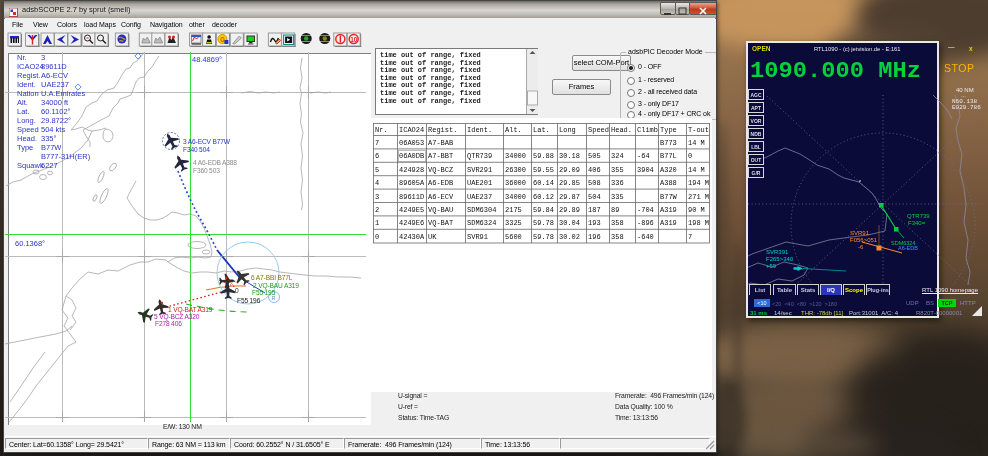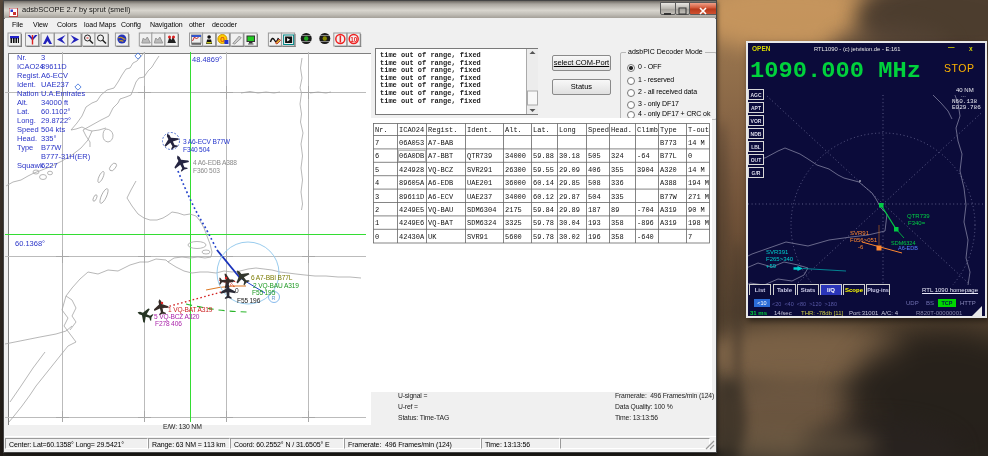--- a/index.html
+++ b/index.html
@@ -17,21 +17,21 @@
 #lbox{position:absolute;left:371px;top:47px;width:163px;height:67px;background:#fff;border:1px solid #7a7a7a;font-family:"Liberation Mono",monospace;font-size:7px;font-weight:bold;color:#222;line-height:7.6px;padding:3px 0 0 4px;box-sizing:border-box;white-space:pre;overflow:hidden;}
 #lbscr{position:absolute;left:522px;top:48px;width:11px;height:65px;background:#ececec;border-left:1px solid #aaa;}
 .pbtn{position:absolute;width:57px;height:14px;background:linear-gradient(180deg,#f8f8f8,#e0e0e0);border:1px solid #8a8a8a;border-radius:2px;font-size:7.5px;color:#000;text-align:center;line-height:13px;}
 #grp{position:absolute;left:616px;top:51px;width:95px;height:66px;border:1px solid #b8b8b8;border-radius:2px;}
 #grp .gt{position:absolute;left:5px;top:-5px;background:#f0f0f0;font-size:7px;padding:0 2px;color:#000;white-space:pre;}
 .radio{position:absolute;left:6px;width:6px;height:6px;border-radius:50%;border:1px solid #777;background:#fff;}
 .rlab{position:absolute;left:17px;font-size:7px;letter-spacing:-0.1px;color:#000;white-space:pre;}
 .binfo{position:absolute;font-size:6.8px;letter-spacing:-0.15px;color:#222;white-space:pre;}
 #sbar{position:absolute;left:1px;top:435px;width:711px;height:14px;background:#f0f0f0;border-top:1px solid #fff;}
 .sseg{position:absolute;top:1px;height:11px;border:1px solid;border-color:#9a9a9a #fff #fff #9a9a9a;font-size:7px;letter-spacing:-0.1px;color:#000;padding-left:3px;line-height:11px;white-space:pre;box-sizing:border-box;}
-#win2{position:absolute;left:746px;top:41px;width:241px;height:277px;background:#0b0b3a;border:2px solid #e8e8e8;box-sizing:border-box;box-shadow:2px 3px 6px rgba(0,0,0,.5);padding-left:16px;}
+#win2{position:absolute;left:746px;top:41px;width:193px;height:277px;background:#0b0b3a;border:2px solid #e8e8e8;box-sizing:border-box;box-shadow:2px 3px 6px rgba(0,0,0,.5);padding-left:16px;}
 .rbtn{position:absolute;left:0px;width:16px;height:11px;background:#0b0b3a;border:1px solid #d8d8d8;color:#dcdcea;font-size:5px;font-weight:bold;text-align:center;line-height:10px;box-sizing:border-box;}
 .rtab{position:absolute;top:241px;height:11px;background:#0b0b3a;border:1px solid #cfcfcf;border-bottom:none;color:#c8c8e6;font-size:5.5px;text-align:center;line-height:10px;font-weight:bold;box-sizing:border-box;}
 .w2t{position:absolute;font-size:6.5px;white-space:pre;}
 </style>
 </head>
 <body>
 <div id="desk">
   <div class="blob" style="left:690px;top:-20px;width:190px;height:70px;background:#cf9c60;opacity:.8;"></div>
   <div class="blob" style="left:855px;top:-25px;width:180px;height:85px;background:#44372b;opacity:.9;"></div>
   <div class="blob" style="left:830px;top:25px;width:120px;height:50px;background:#564537;opacity:.75;"></div>
@@ -321,22 +321,22 @@
 time out of range, fixed
 time out of range, fixed
 time out of range, fixed
 time out of range, fixed
 time out of range, fixed</div>
   <div id="lbscr"><svg width="11" height="65">
         <path d="M2.5 5 L5.5 2 L8.5 5 Z" fill="#555"></path>
         <path d="M2.5 60 L5.5 63 L8.5 60 Z" fill="#555"></path>
         <rect x="0.5" y="42" width="10" height="14" fill="#f8f8f8" stroke="#aaa"></rect>
       </svg></div>
-  <div class="pbtn" style="left:548px;top:54px;text-decoration:underline;">select COM-Port</div>
-  <div class="pbtn" style="left:548px;top:78px;">Status</div>
+  <div class="pbtn" style="left:568px;top:54px;">select COM-Port</div>
+  <div class="pbtn" style="left:548px;top:78px;">Frames</div>
   <div id="grp">
     <div class="gt">adsbPIC Decoder Mode</div>
     <div class="radio" style="top:11px;">
         <div style="position:absolute;left:1.2px;top:1.2px;width:3.5px;height:3.5px;border-radius:50%;background:#222;"></div>
       </div>
       <div class="rlab" style="top:10px;">0 - OFF</div>
     <div class="radio" style="top:24px;"></div>
       <div class="rlab" style="top:23px;">1 - reserved</div>
     <div class="radio" style="top:36px;"></div>
       <div class="rlab" style="top:35px;">2 - all received data</div>

